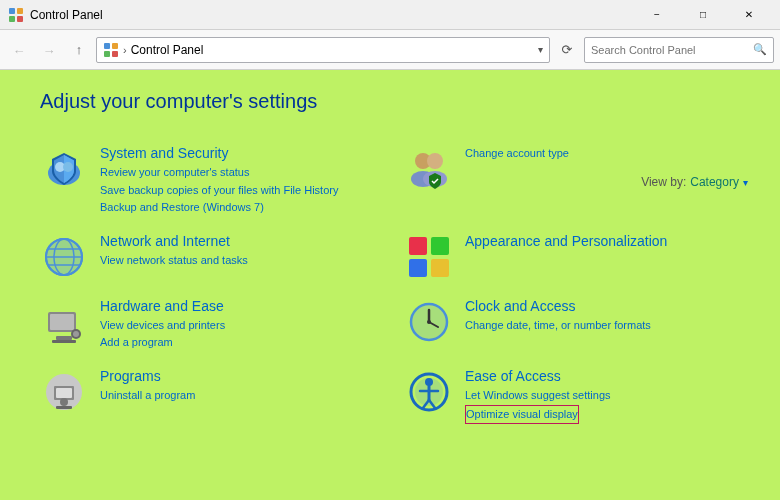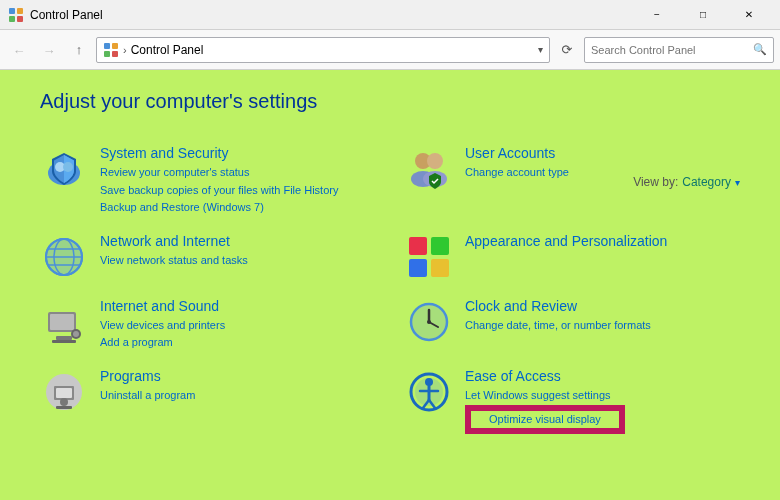--- a/index.html
+++ b/index.html
@@ -144,21 +144,21 @@
       overflow-y: auto;
     }
     .page-heading {
       font-size: 20px;
       color: #003399;
       font-weight: 300;
       margin-bottom: 24px;
     }
     .view-by {
       position: absolute;
-      right: 40px;
+      right: 32px;
       top: 105px;
       font-size: 12px;
       color: #555;
       display: flex;
       align-items: center;
       gap: 4px;
     }
     .view-by-label { color: #555; }
     .view-by-value {
       color: #0f766e;
@@ -200,23 +200,23 @@
     }
     .category-link {
       font-size: 11px;
       color: #0066cc;
       cursor: pointer;
       display: block;
       line-height: 1.6;
     }
     .category-link.highlighted {
       color: #0066cc;
-      border: 6px solid #be185d;
+      border: 1px solid #be185d;
       display: inline-block;
-      padding: 0 18px;
+      padding: 0 0;
     }
 
     
     svg { display: block; }
   </style>
 </head>
 <body>
 
 <div class="title-bar">
   <div class="title-bar-icon">
@@ -290,21 +290,20 @@
             <circle cx="30" cy="16" r="8" fill="#d4b080"></circle>
             <ellipse cx="30" cy="34" rx="12" ry="8" fill="#9098d0"></ellipse>
 
             <g transform="translate(22,28)">
               <path d="M8 0 L14 3 L14 9 C14 13 8 16 8 16 C8 16 2 13 2 9 L2 3 Z" fill="#1a7a1a"></path>
               <path d="M5 8 L7 10 L11 6" stroke="#fff" stroke-width="1.5" fill="none"></path>
             </g>
           </svg>
         </div>
         <div class="category-info">
-          <a class="category-title">User Accounts</a>
           <a class="category-link">Change account type</a>
         </div>
       </div>
 
       <div class="category-item">
         <div class="category-icon">
           <svg width="48" height="48" viewBox="0 0 48 48">
             <circle cx="24" cy="24" r="18" fill="#4a90d9" opacity="0.3"></circle>
             <circle cx="24" cy="24" r="18" fill="none" stroke="#4a90d9" stroke-width="2"></circle>
             <ellipse cx="24" cy="24" rx="10" ry="18" fill="none" stroke="#4a90d9" stroke-width="1.5"></ellipse>
@@ -339,38 +338,38 @@
           <svg width="48" height="48" viewBox="0 0 48 48">
             <rect x="8" y="14" width="28" height="20" fill="#888" rx="2"></rect>
             <rect x="10" y="16" width="24" height="16" fill="#bbb" rx="1"></rect>
             <circle cx="36" cy="36" r="5" fill="#666"></circle>
             <circle cx="36" cy="36" r="3" fill="#999"></circle>
             <rect x="16" y="38" width="16" height="4" fill="#777" rx="1"></rect>
             <rect x="12" y="42" width="24" height="3" fill="#666" rx="1"></rect>
           </svg>
         </div>
         <div class="category-info">
-          <a class="category-title">Internet and Sound</a>
+          <a class="category-title">Hardware and Ease</a>
           <a class="category-link">View devices and printers</a>
           <a class="category-link">Add a program</a>
         </div>
       </div>
 
       <div class="category-item">
         <div class="category-icon">
           <svg width="48" height="48" viewBox="0 0 48 48">
             <circle cx="24" cy="24" r="18" fill="#4a90d9" opacity="0.2"></circle>
             <circle cx="24" cy="24" r="18" fill="none" stroke="#4a90d9" stroke-width="2.5"></circle>
             <circle cx="24" cy="24" r="2" fill="#333"></circle>
             <line x1="24" y1="24" x2="24" y2="12" stroke="#333" stroke-width="2.5" stroke-linecap="round"></line>
             <line x1="24" y1="24" x2="33" y2="29" stroke="#333" stroke-width="2" stroke-linecap="round"></line>
           </svg>
         </div>
         <div class="category-info">
-          <a class="category-title">Clock and Review</a>
+          <a class="category-title">Clock and Access</a>
           <a class="category-link">Change date, time, or number formats</a>
         </div>
       </div>
 
       <div class="category-item">
         <div class="category-icon">
           <svg width="48" height="48" viewBox="0 0 48 48">
             <circle cx="24" cy="24" r="18" fill="#c8c8c8"></circle>
             <rect x="14" y="18" width="20" height="14" fill="#888" rx="1"></rect>
             <circle cx="24" cy="34" r="4" fill="#777"></circle>

